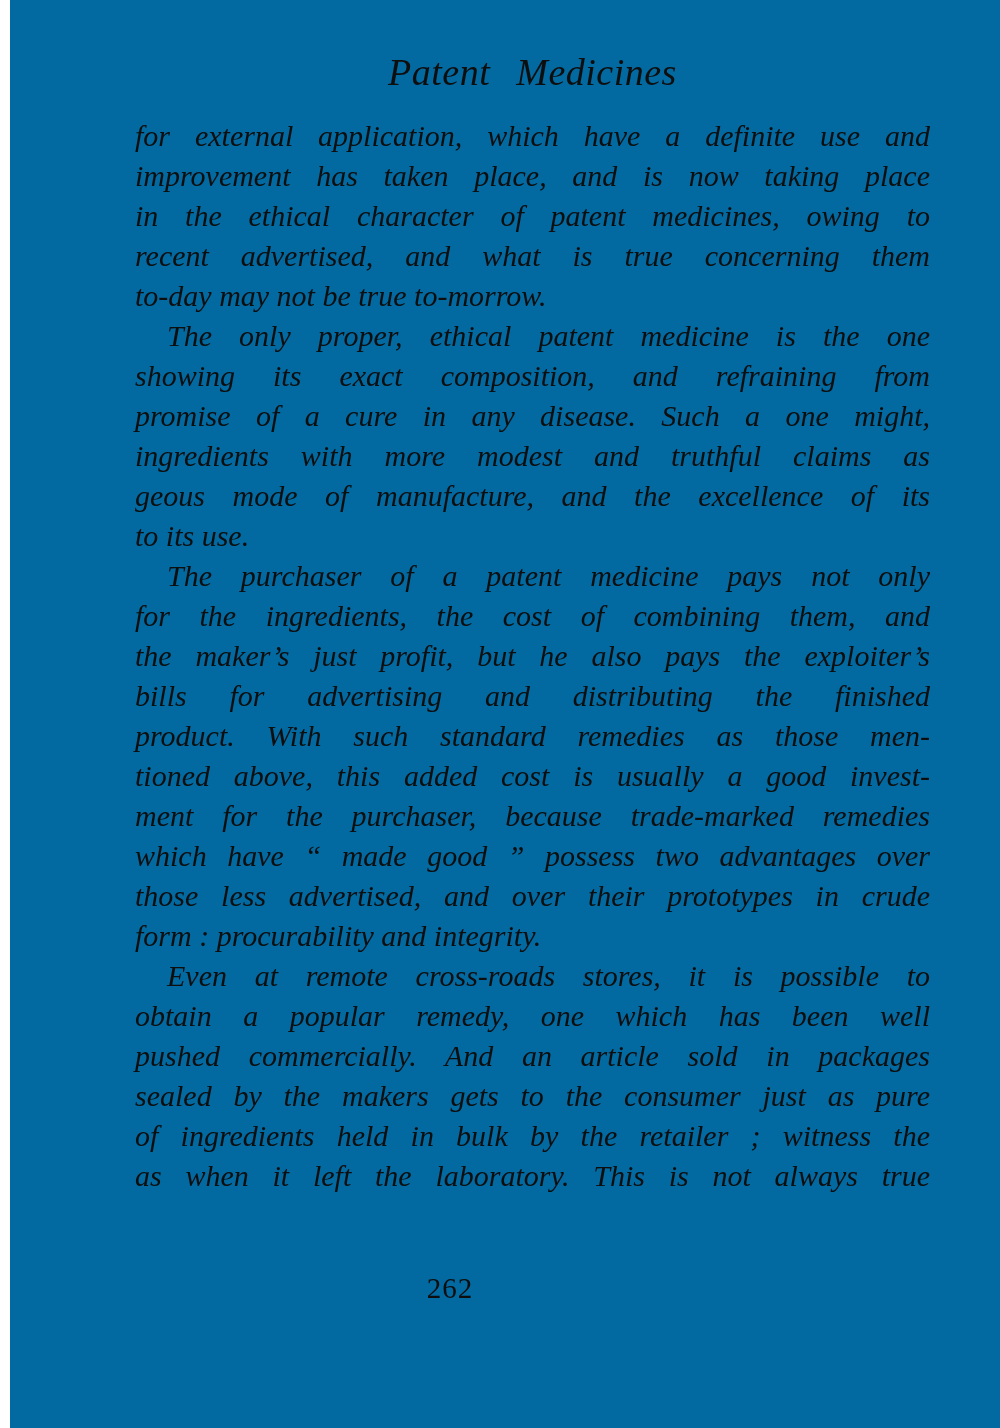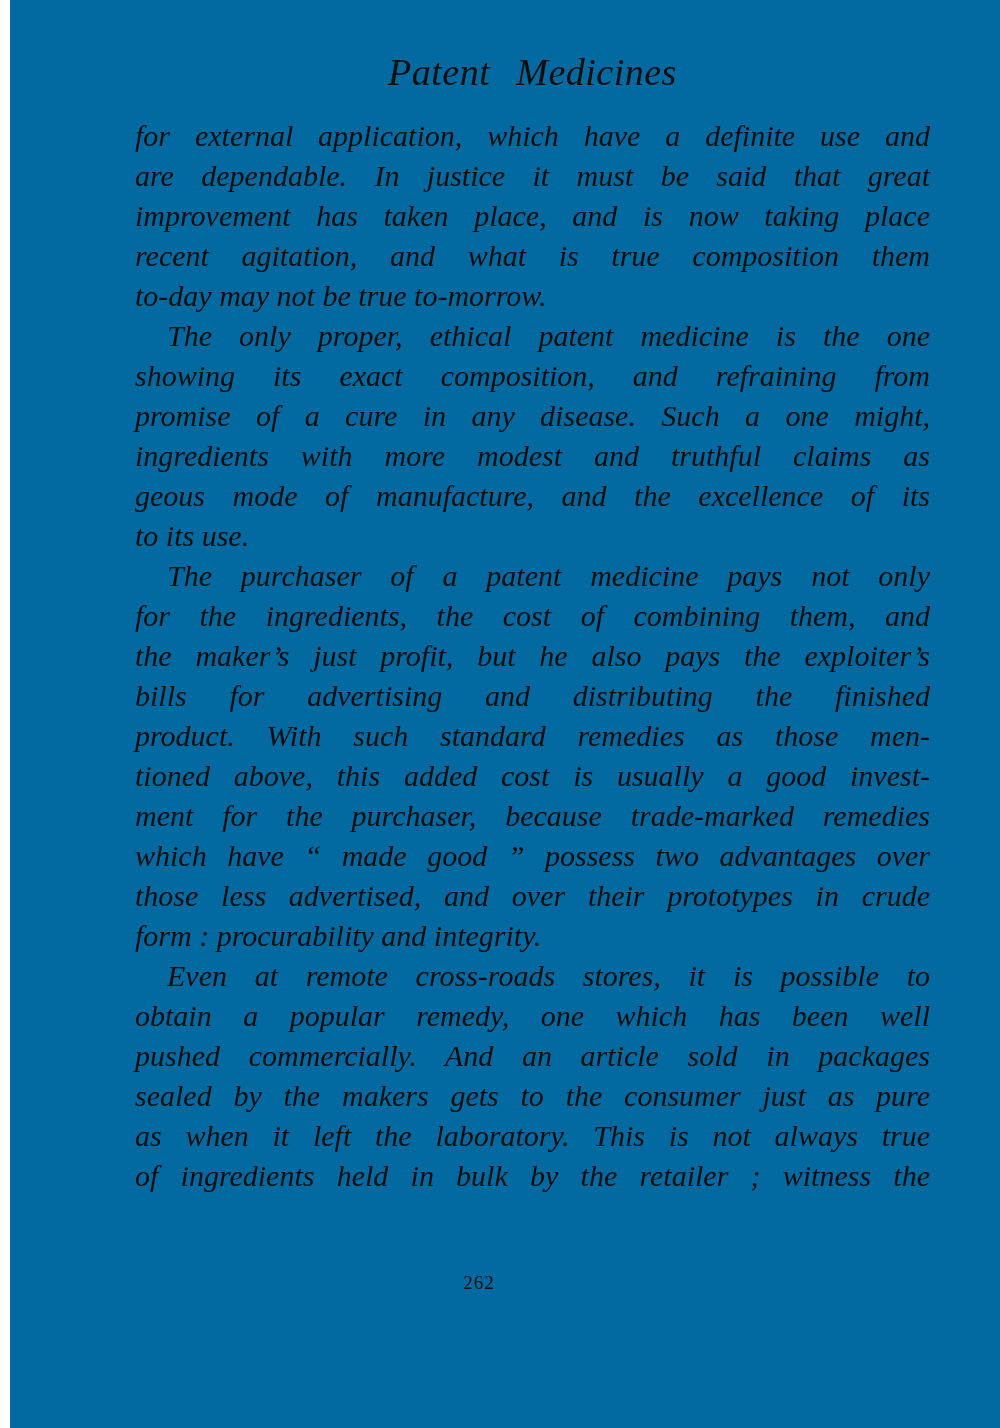--- a/index.html
+++ b/index.html
@@ -48,37 +48,36 @@
   }
   .body-text .line.indent {
     text-indent: 32px;
   }
   .page-number {
     position: absolute;
     top: 1272px;
     left: 0;
     width: 880px;
     text-align: center;
-    font-size: 19px;
+    font-size: 29px;
     letter-spacing: 1px;
-    padding-left: 29px;
   }
 </style>
 </head>
 <body>
 
 <div class="page" style="background: #0369a1; color: rgb(14, 14, 14); margin-left: 10px;">
 
   <div class="running-head">Patent Medicines</div>
 
   <div class="body-text">
       <div class="line">for external application, which have a definite use and</div>
-      <div class="line">are dependable.  In justice it must be said that great</div>
       <div class="line">improvement has taken place, and is now taking place</div>
-      <div class="line">recent agitation, and what is true composition them</div>
+      <div class="line">in the ethical character of patent medicines, owing to</div>
+      <div class="line">recent advertised, and what is true concerning them</div>
       <div class="line flush">to-day may not be true to-morrow.</div>
       <div class="line indent">The only proper, ethical patent medicine is the one</div>
       <div class="line">showing its exact composition, and refraining from</div>
       <div class="line">promise of a cure in any disease.  Such a one might,</div>
       <div class="line">ingredients with more modest and truthful claims as</div>
       <div class="line">geous mode of manufacture, and the excellence of its</div>
       <div class="line flush">to its use.</div>
       <div class="line indent">The purchaser of a patent medicine pays not only</div>
       <div class="line">for the ingredients, the cost of combining them, and</div>
       <div class="line">the maker’s just profit, but he also pays the exploiter’s</div>
@@ -86,19 +85,19 @@
       <div class="line">product.  With such standard remedies as those men-</div>
       <div class="line">tioned above, this added cost is usually a good invest-</div>
       <div class="line">ment for the purchaser, because trade-marked remedies</div>
       <div class="line">which have “ made good ” possess two advantages over</div>
       <div class="line">those less advertised, and over their prototypes in crude</div>
       <div class="line flush">form : procurability and integrity.</div>
       <div class="line indent">Even at remote cross-roads stores, it is possible to</div>
       <div class="line">obtain a popular remedy, one which has been well</div>
       <div class="line">pushed commercially.  And an article sold in packages</div>
       <div class="line">sealed by the makers gets to the consumer just as pure</div>
+      <div class="line">of ingredients held in bulk by the retailer ; witness the</div>
       <div class="line">as when it left the laboratory.  This is not always true</div>
-      <div class="line">of ingredients held in bulk by the retailer ; witness the</div>
     </div>
 
   <div class="page-number">262</div>
 
 </div>
 
 </body></html>

